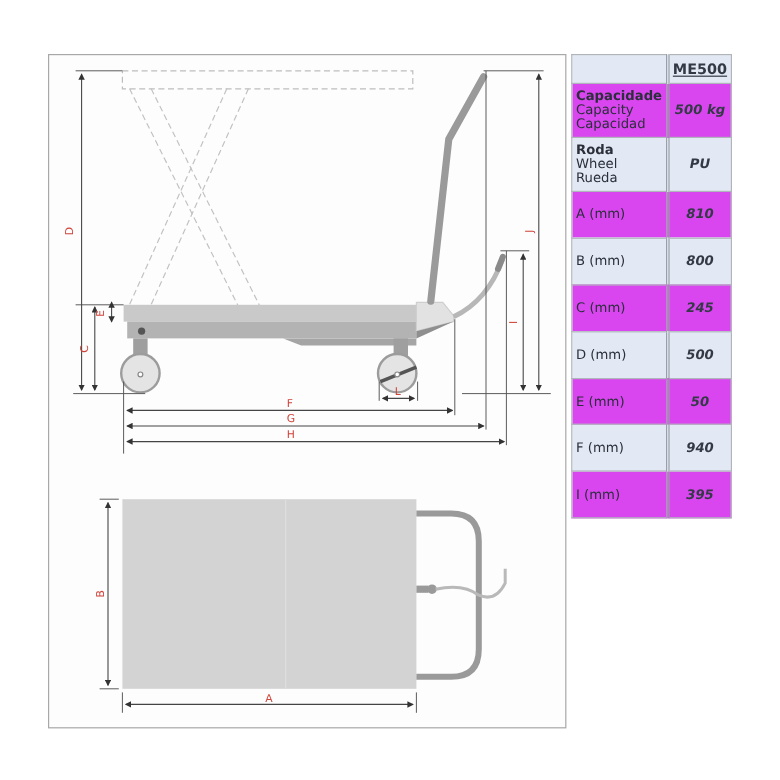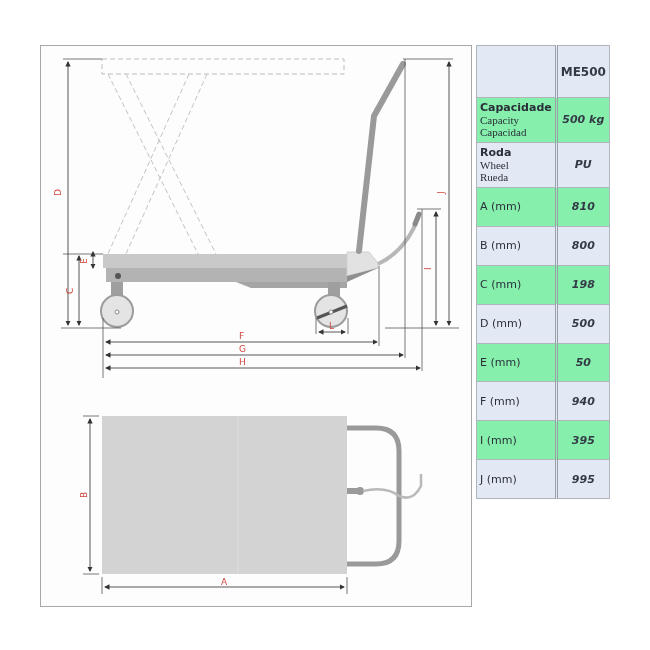--- a/index.html
+++ b/index.html
@@ -4,27 +4,27 @@
 <style>
   html, body { margin:0; padding:0; background:#ffffff; }
   body { width:650px; height:650px; position:relative; overflow:hidden; font-family:"DejaVu Sans", sans-serif; }
   .diagram-panel { position:absolute; left:40px; top:45px; width:432px; height:562px; border:1px solid #a8a8a8; background:#fdfdfe; box-sizing:border-box; }
   .diagram-panel svg { position:absolute; left:0; top:0; }
   .spec-table { position:absolute; left:476px; top:45px; width:131px; border-collapse:collapse; box-sizing:border-box; }
   .spec-table td { border:1px solid #b0b4bb; padding:0 3px; font-size:11px; color:#2a2f3a; box-sizing:border-box; }
   .spec-table td.c1 { width:76px; border-right:3px double #9aa0a8; }
   .spec-table td.c2 { width:55px; text-align:center; font-style:italic; font-weight:bold; font-size:11px; color:#333a46; }
   .spec-table tr.shade td { background:#e3e9f4; }
-  .spec-table tr.plain td { background:#86efac; }
-  .spec-table tr.head td { height:52px; }
+  .spec-table tr.plain td { background:#d946ef; }
+  .spec-table tr.head td { height:24px;text-decoration:underline; }
   .spec-table tr.head td.c2 { font-style:normal; font-size:12px; color:#333a46; }
   .spec-table tr.multi td { height:45px; line-height:12px; }
   .spec-table tr.row td { height:38.9px; }
   .lbl-strong { font-weight:bold; display:block; }
-  .lbl-sub { display:block;font-family:Liberation Serif, serif; }
+  .lbl-sub { display:block; }
   .dim-label { font-family:"DejaVu Sans", sans-serif; font-size:9px; fill:#d0443a; }
 </style>
 </head>
 <body>
 
 <div class="diagram-panel">
   <svg width="432" height="562" viewBox="0 0 432 562">
     <defs>
       <marker id="arr" markerWidth="6" markerHeight="6" refX="5" refY="3" orient="auto-start-reverse">
         <path d="M0,0 L6,3 L0,6 z" fill="#333"></path>
@@ -153,36 +153,32 @@
   <tr class="plain row">
     <td class="c1">A (mm)</td>
     <td class="c2">810</td>
   </tr>
   <tr class="shade row">
     <td class="c1">B (mm)</td>
     <td class="c2">800</td>
   </tr>
   <tr class="plain row">
     <td class="c1">C (mm)</td>
-    <td class="c2">198</td>
+    <td class="c2">245</td>
   </tr>
   <tr class="shade row">
     <td class="c1">D (mm)</td>
     <td class="c2">500</td>
   </tr>
   <tr class="plain row">
     <td class="c1">E (mm)</td>
     <td class="c2">50</td>
   </tr>
   <tr class="shade row">
     <td class="c1">F (mm)</td>
     <td class="c2">940</td>
   </tr>
   <tr class="plain row">
     <td class="c1">I (mm)</td>
     <td class="c2">395</td>
   </tr>
-  <tr class="shade row">
-    <td class="c1">J (mm)</td>
-    <td class="c2">995</td>
-  </tr>
 </tbody>
   </table>
 
 </body></html>

